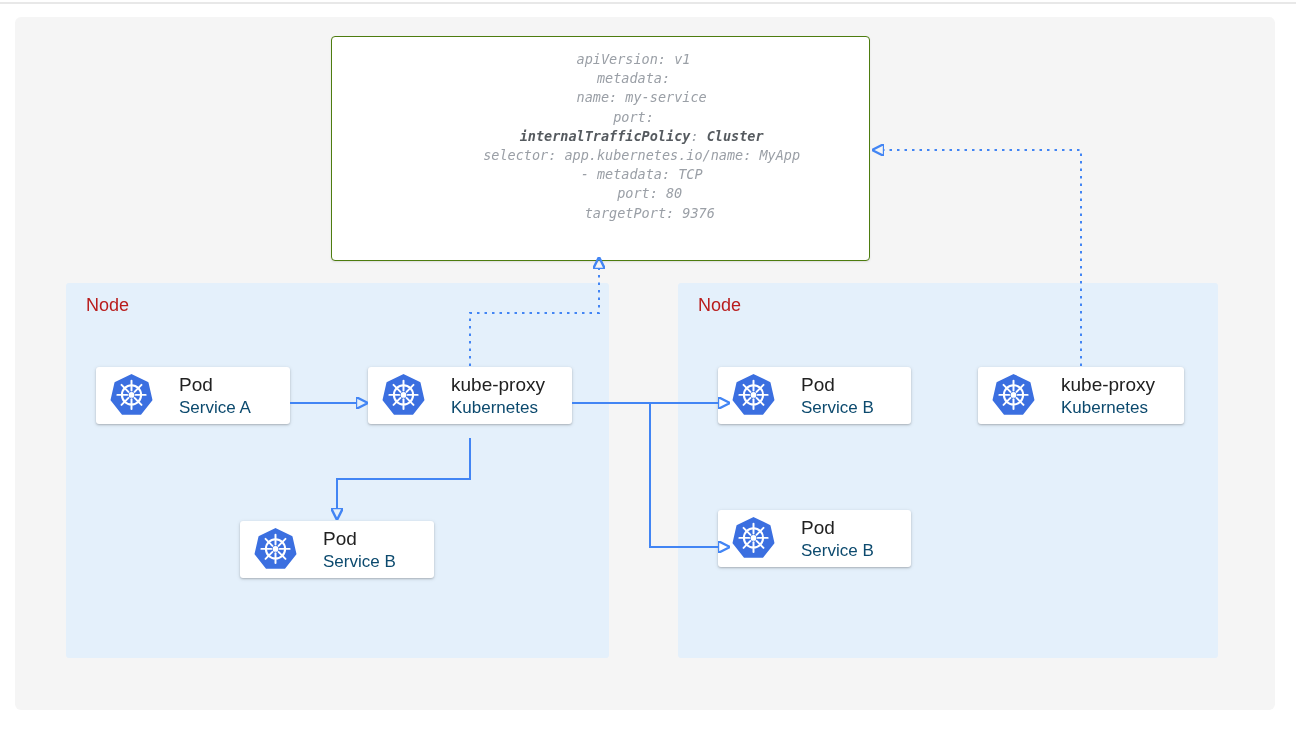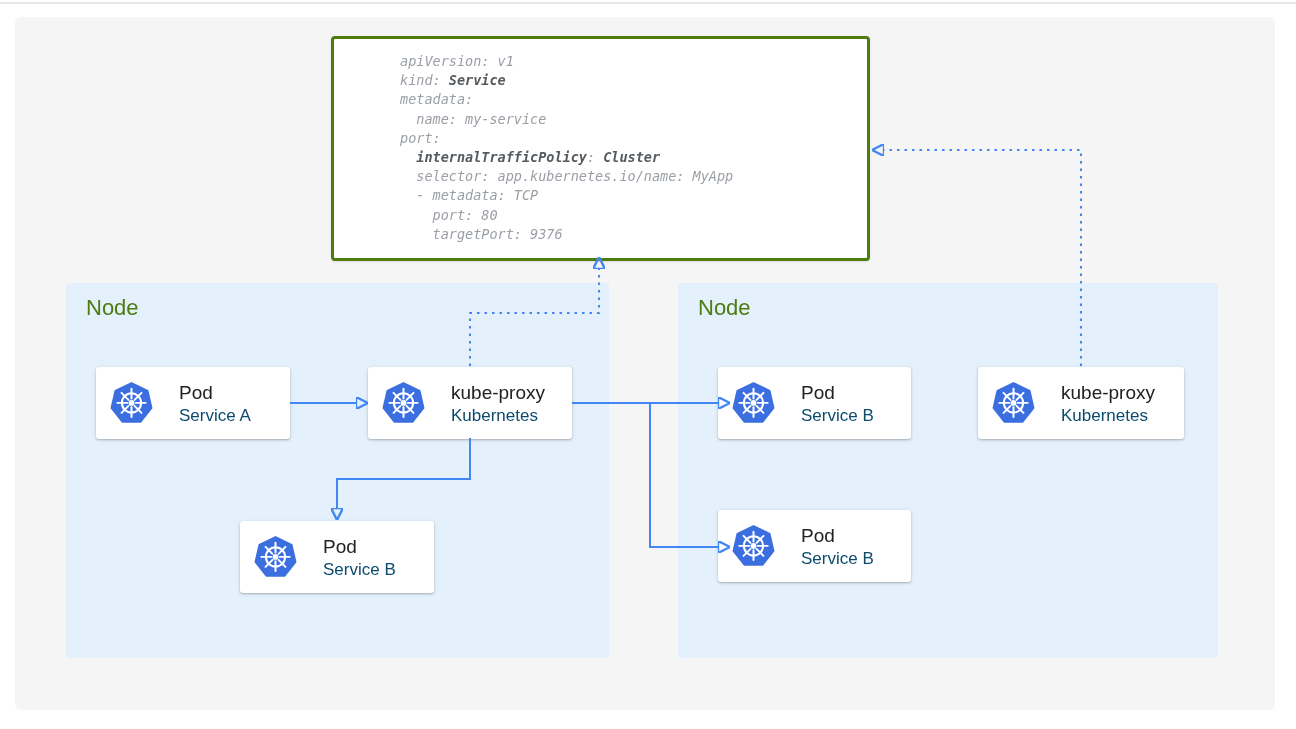--- a/index.html
+++ b/index.html
@@ -20,24 +20,25 @@
     width: 1260px; height: 693px;
     background: #f5f5f5;
     border-radius: 6px;
   }
   
   .yaml-box {
     position: absolute; left: 331px; top: 36px;
     width: 539px; height: 225px;
     box-sizing: border-box;
     background: #ffffff;
-    border: 3px solid #4d7c0f;
+    border: 1px solid #4d7c0f;
     border-radius: 4px;
     box-shadow: 0 1px 2px rgba(0,0,0,0.10);
     z-index: 2;
+    text-align: center;
   }
   .code {
     padding: 13px 0 0 66px;
     font-family: "DejaVu Sans Mono", monospace;
     font-style: italic;
     font-size: 13.5px;
     line-height: 19.2px;
     color: #9a9fa6;
   }
   .code-line { white-space: pre; }
@@ -46,25 +47,25 @@
     position: absolute; top: 283px;
     height: 375px;
     background: #e4f0fb;
     border-radius: 3px;
     z-index: 1;
   }
   .node-left  { left: 66px;  width: 543px; }
   .node-right { left: 678px; width: 540px; }
   .node-label {
     position: absolute; left: 20px; top: 12px;
-    font-size: 22px; color: #4d7c0f;
+    font-size: 18px; color: #b91c1c;
   }
   .card {
     position: absolute;
-    height: 72px;
+    height: 57px;
     box-sizing: border-box;
     background: #ffffff;
     border-radius: 3px;
     box-shadow: 0 1px 2px rgba(0,0,0,0.20), 0 1px 4px rgba(0,0,0,0.10);
     display: flex; align-items: center;
     padding-left: 13px;
     z-index: 3;
   }
   .card .k8s-icon { flex: 0 0 auto; display: block; }
   .card .card-text { margin-left: 25px; }
@@ -89,21 +90,20 @@
 <div class="node node-left">
   <div class="node-label">Node</div>
 </div>
 <div class="node node-right">
   <div class="node-label">Node</div>
 </div>
 
 <div class="yaml-box">
   <div class="code">
       <div class="code-line"><span>apiVersion: v1</span></div>
-      <div class="code-line"><span>kind: </span><span class="b">Service</span></div>
       <div class="code-line"><span>metadata:</span></div>
       <div class="code-line"><span>  name: my-service</span></div>
       <div class="code-line"><span>port:</span></div>
       <div class="code-line"><span>  </span><span class="b">internalTrafficPolicy</span><span>: </span><span class="b">Cluster</span></div>
       <div class="code-line"><span>  selector: app.kubernetes.io/name: MyApp</span></div>
       <div class="code-line"><span>  - metadata: TCP</span></div>
       <div class="code-line"><span>    port: 80</span></div>
       <div class="code-line"><span>    targetPort: 9376</span></div>
     </div>
 </div>

